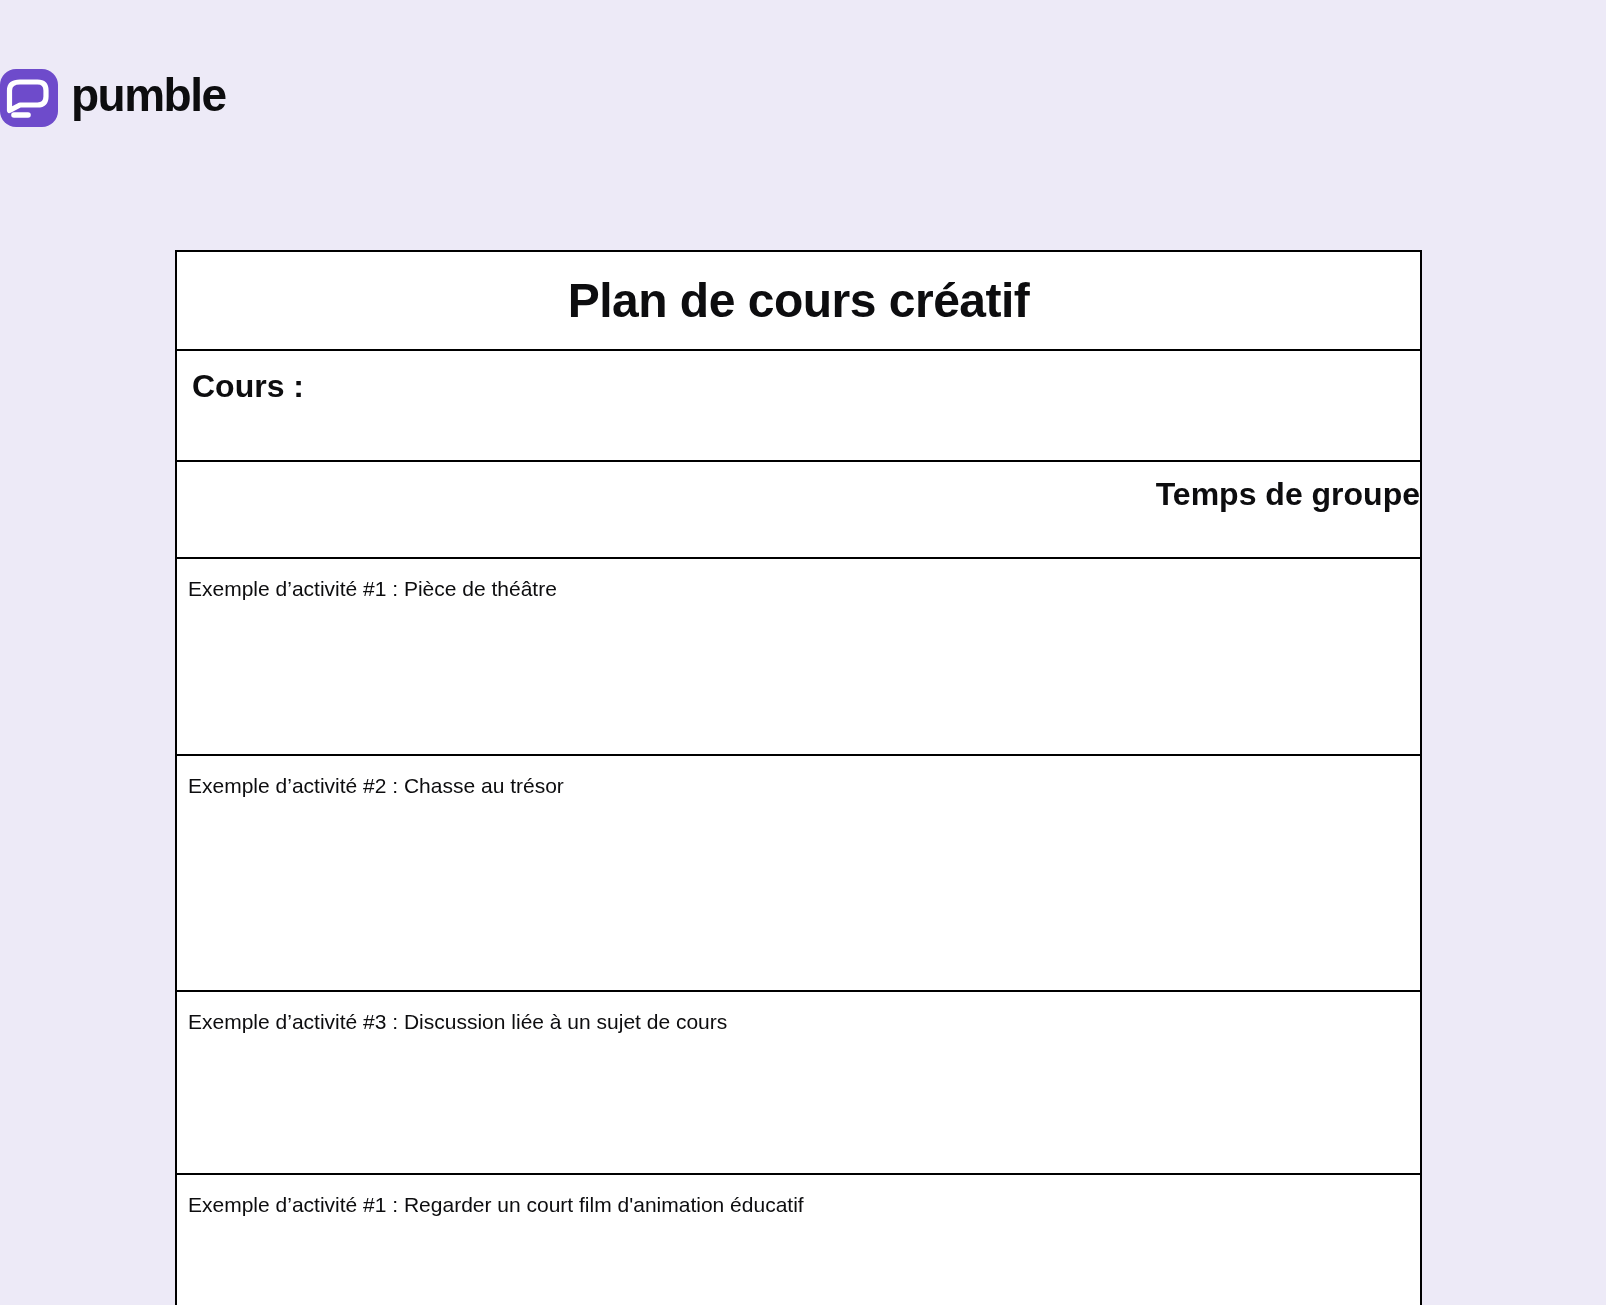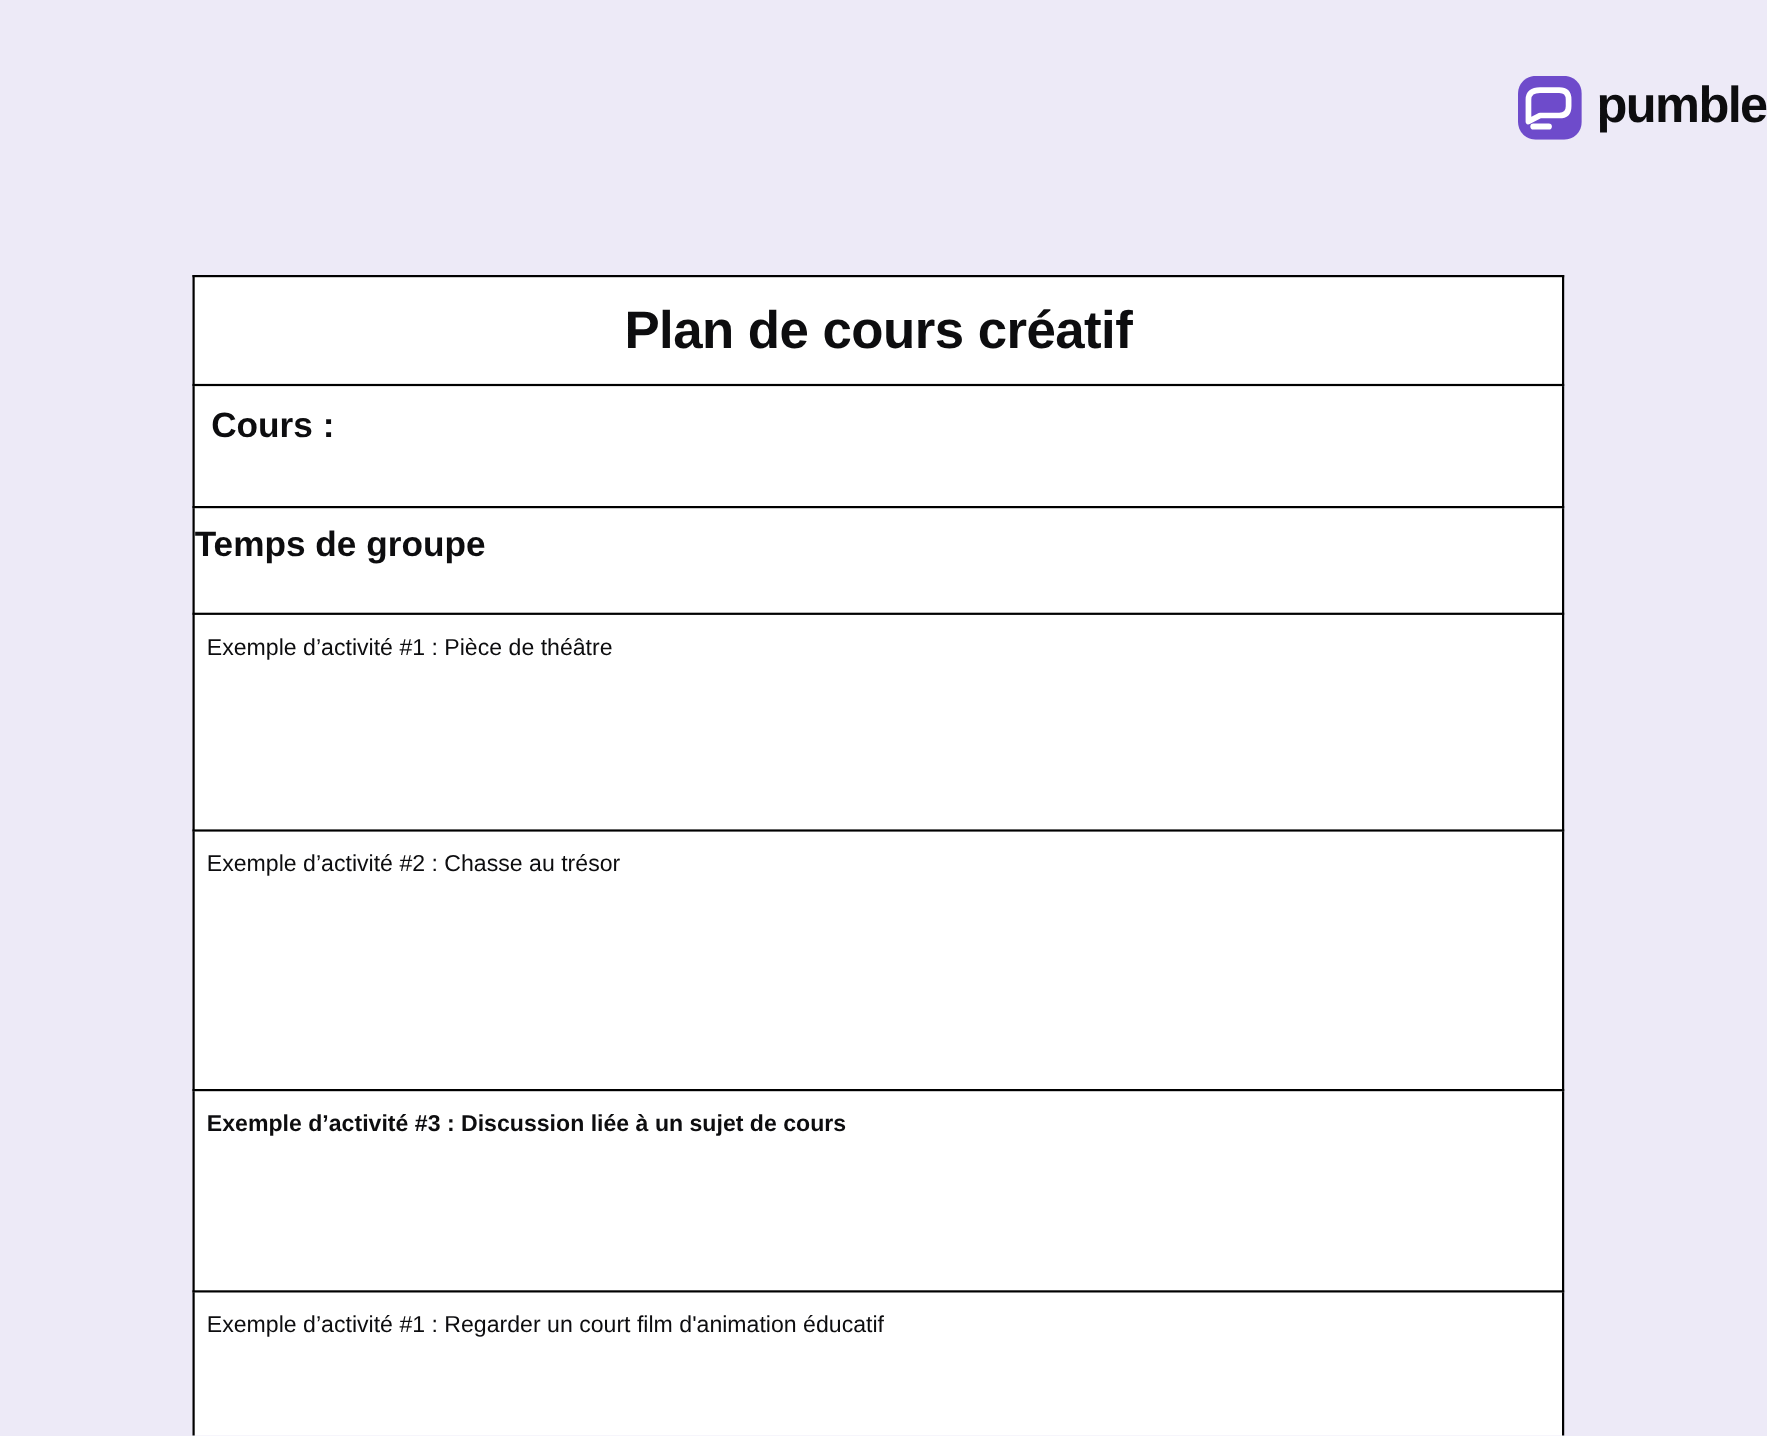--- a/index.html
+++ b/index.html
@@ -15,21 +15,21 @@
   html, body {
     width: 1606px;
     height: 1305px;
     overflow: hidden;
     background: var(--page-bg);
     font-family: "Liberation Sans", sans-serif;
     color: var(--text);
   }
   .logo-row {
     display: flex;
-    justify-content: flex-end;
+    justify-content: flex-start;
     align-items: center;
     gap: 13px;
     padding-top: 68px;
     height: 60px;
   }
   .logo-icon { display: block; }
   .logo-text {
     font-size: 46px;
     font-weight: bold;
     letter-spacing: -1.5px;
@@ -63,35 +63,35 @@
   td.label-cell {
     height: 111px;
     vertical-align: top;
     padding: 17px 15px;
     font-size: 32px;
     font-weight: bold;
   }
   td.section-cell {
     height: 97px;
     background: var(--section-bg);
-    text-align: left;
+    text-align: right;
     vertical-align: top;
     padding-top: 14px;
     font-size: 32px;
     font-weight: bold;
   }
   td.activity-cell {
     vertical-align: top;
     padding: 18px 11px;
     font-size: 21px;
     font-weight: normal;
   }
   tr.act-1 td { height: 197px; }
   tr.act-2 td { height: 236px; }
-  tr.act-3 td { height: 183px; font-weight: bold; }
+  tr.act-3 td { height: 183px; }
   tr.act-last td { height: 180px; }
 </style>
 </head>
 <body>
 
 <header class="logo-row">
   <svg class="logo-icon" width="58" height="58" viewBox="0 0 58 58" aria-hidden="true">
     <rect x="0" y="0" width="58" height="58" rx="16" fill="var(--brand-purple)"></rect>
     <path d="M20 13 H37.5 Q46 13 46 21.5 V27.5 Q46 36 37.5 36 H20 L9.5 41.5 V21.5 Q9.5 13 20 13 Z" fill="none" stroke="#ffffff" stroke-width="5.2" stroke-linejoin="round"></path>
     <line x1="14" y1="46" x2="28" y2="46" stroke="#ffffff" stroke-width="5.6" stroke-linecap="round"></line>

